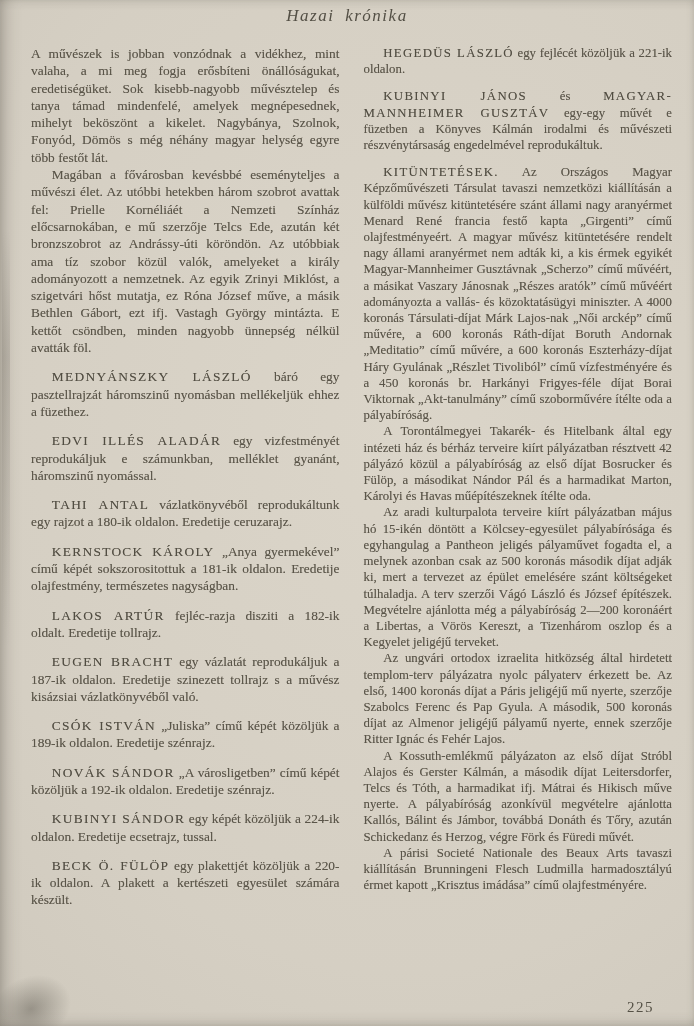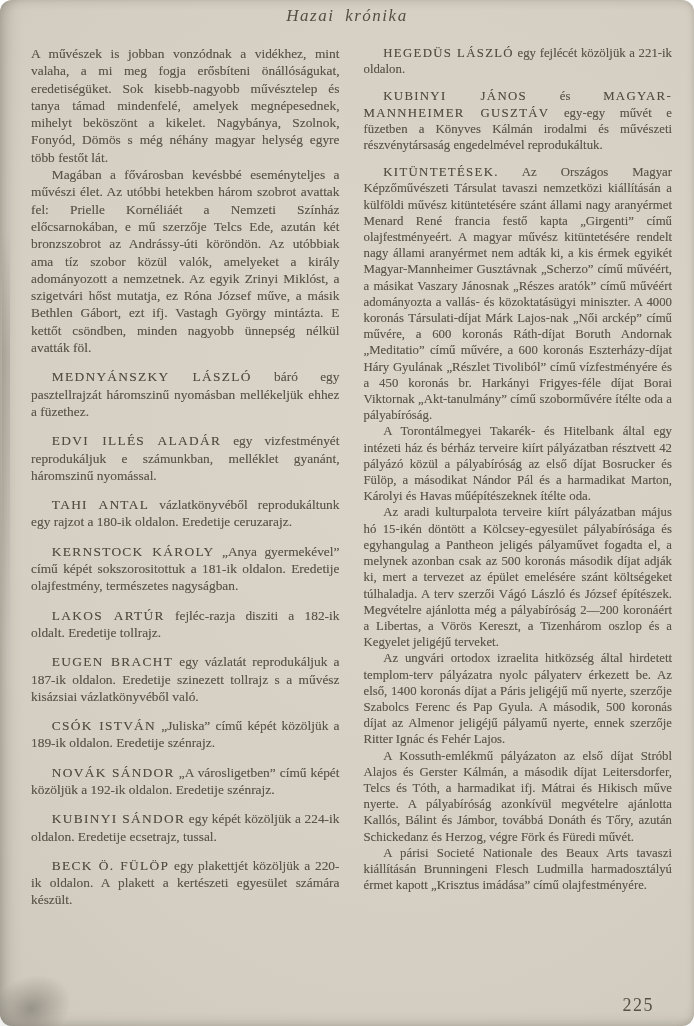--- a/index.html
+++ b/index.html
@@ -10,21 +10,20 @@
   }
   .page {
     position: absolute; inset: 0;
     width: 694px; height: 1026px;
     background:
       radial-gradient(ellipse 130% 110% at 58% 42%, #dbd5c9 0%, #d5cfc3 48%, #ccc6ba 82%, #c0bab0 100%);
     box-shadow: inset 14px 0 18px -12px rgba(80,76,66,.45),
                 inset -6px 0 10px -8px rgba(80,76,66,.28),
                 inset 0 -10px 14px -10px rgba(80,76,66,.30),
                 inset 0 8px 12px -10px rgba(80,76,66,.25);
-    border-radius: 12px;
   }
   
   .page::before {
     content: ""; position: absolute; left: -14px; bottom: -18px;
     width: 90px; height: 70px; border-radius: 50%;
     background: radial-gradient(ellipse at center, rgba(60,56,48,.38) 0%, rgba(60,56,48,0) 65%);
     transform: rotate(-25deg);
   }
   .page::after {
     content: ""; position: absolute; left: 2px; top: 230px;
@@ -56,21 +55,21 @@
   #col-right .para { font-size: 12.8px; line-height: 16.2px; }
   .para.ind { text-indent: 1.55em; }
   #col-left .para.gap  { margin-top: 12px; }
   #col-right .para.gap { margin-top: 11px; }
   .caps {
     letter-spacing: 1.3px;
     color: #514d42;
   }
   .folio {
     position: absolute; bottom: 10px; right: 40px;
-    font-size: 18px;
+    font-size: 15px;
     letter-spacing: 1.5px;
     color: #555146;
   }
 </style>
 </head>
 <body>
 
 <div class="page">
   <div class="running-head">Hazai krónika</div>
 

